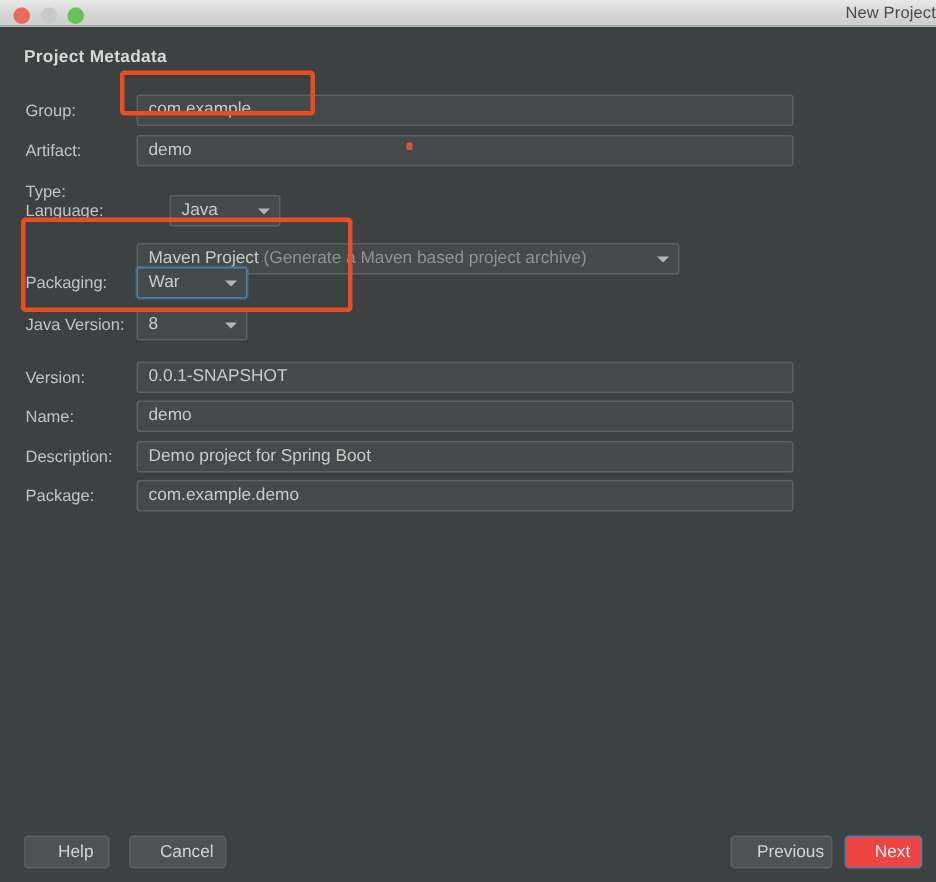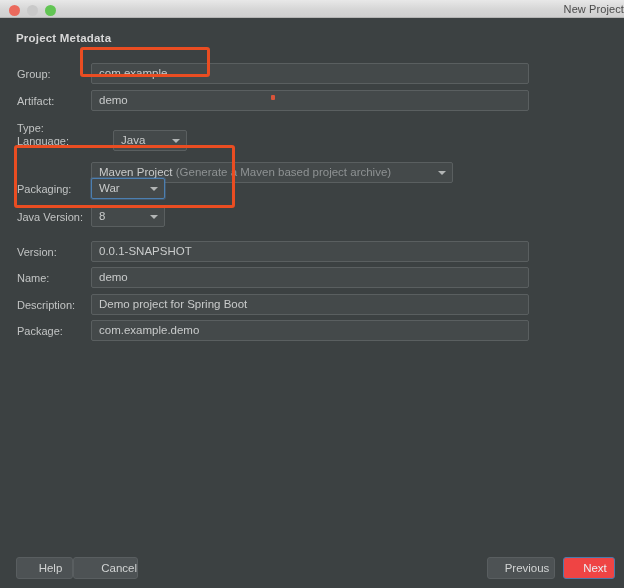--- a/index.html
+++ b/index.html
@@ -136,21 +136,21 @@
     border-radius: 3px;
     background: #4d5254;
     border: 1px solid #595e60;
     color: #d2d4d4;
     font-size: 11.5px;
     line-height: 20px;
     text-align: center;
     padding-left: 12px;
   }
   #btn-help     { left: 16px;  top: 539px; width: 57px; }
-  #btn-cancel   { left: 73px;  top: 539px; width: 65px; text-align: right; }
+  #btn-cancel   { left: 86px;  top: 539px; width: 65px; }
   #btn-previous { left: 487px; top: 539px; width: 68px; }
   #btn-next     { left: 563px; top: 539px; width: 52px;
                   background: #ef4444; border-color: #4a79ab; color: #eaeef2; }
 
   
   .annot-box {
     position: absolute;
     border: 3px solid #ea4d22;
     border-radius: 3px;
     box-sizing: border-box;

